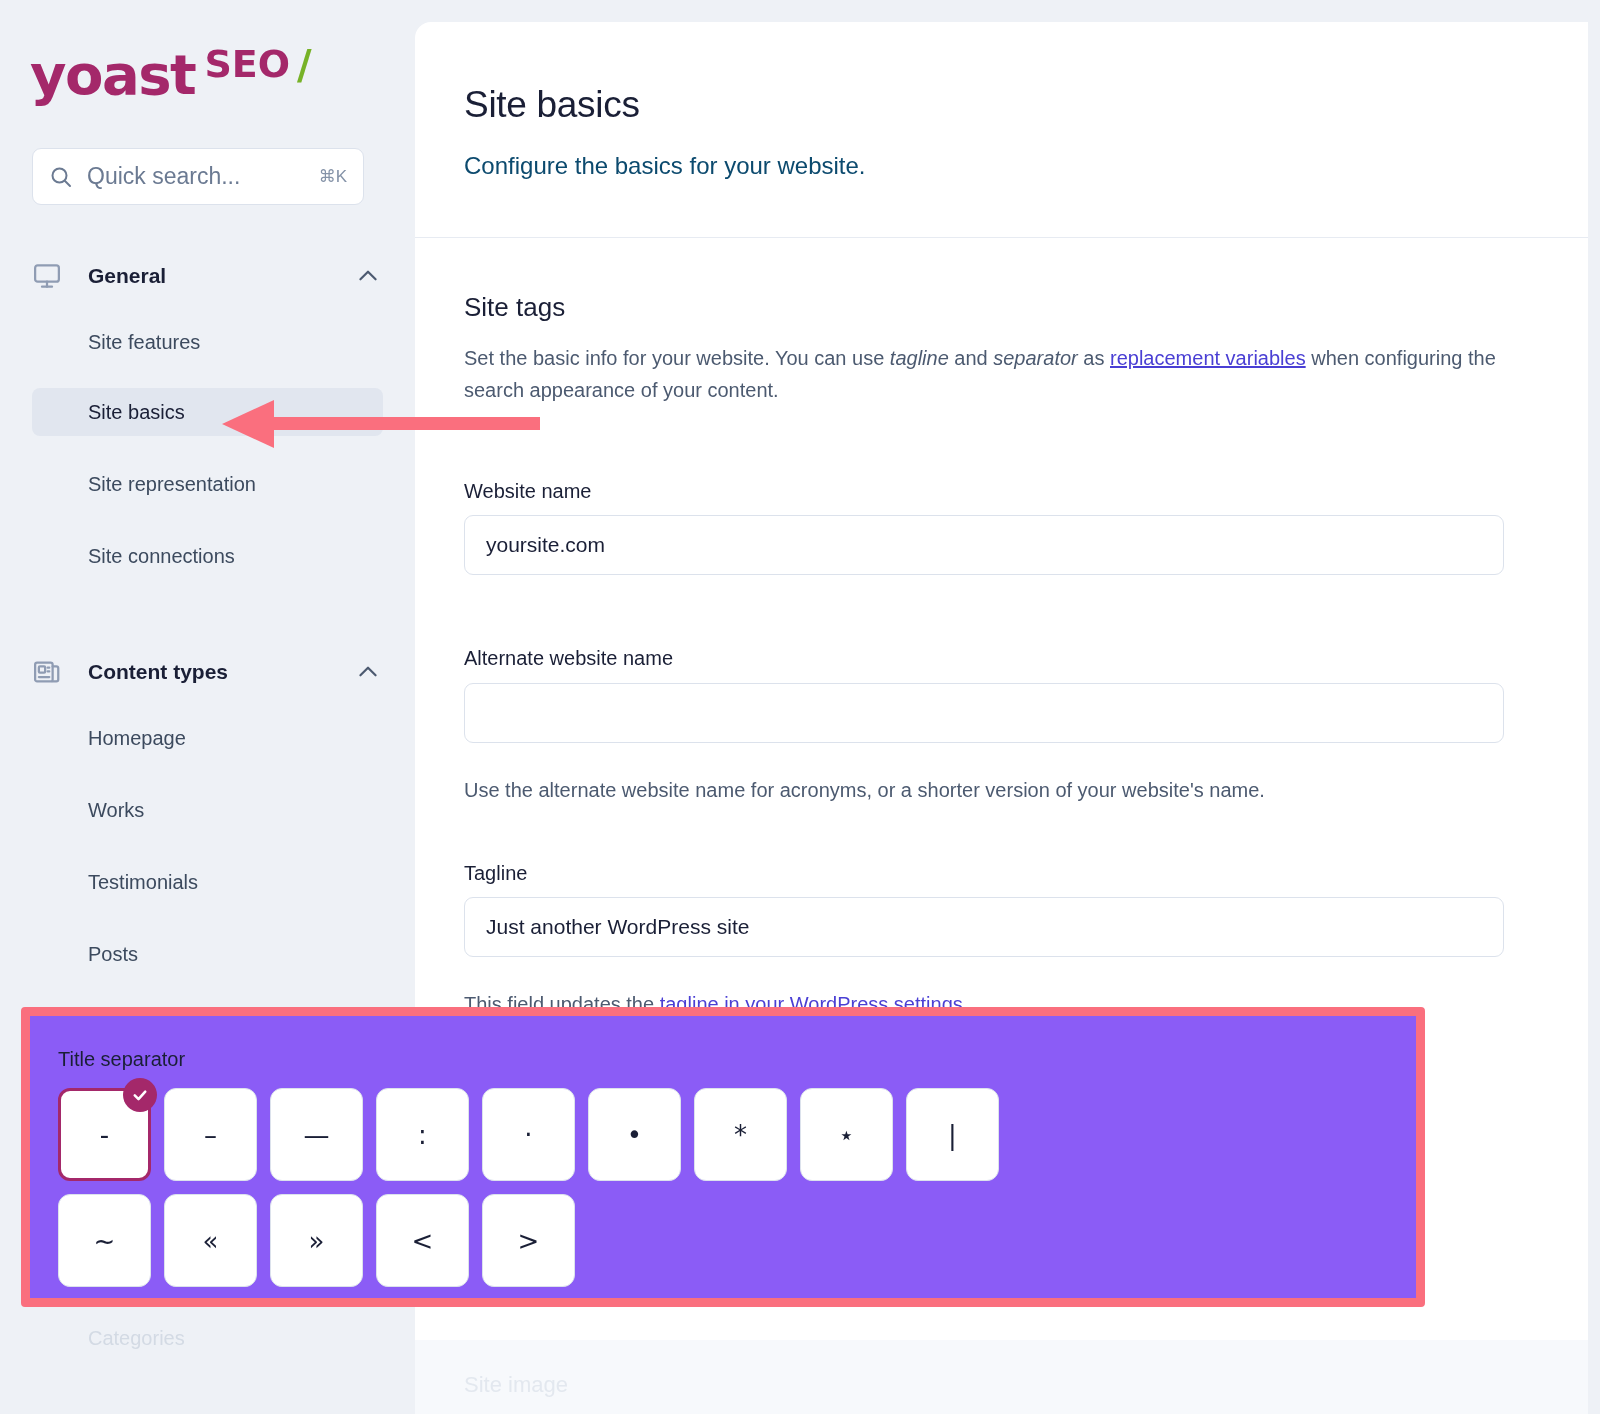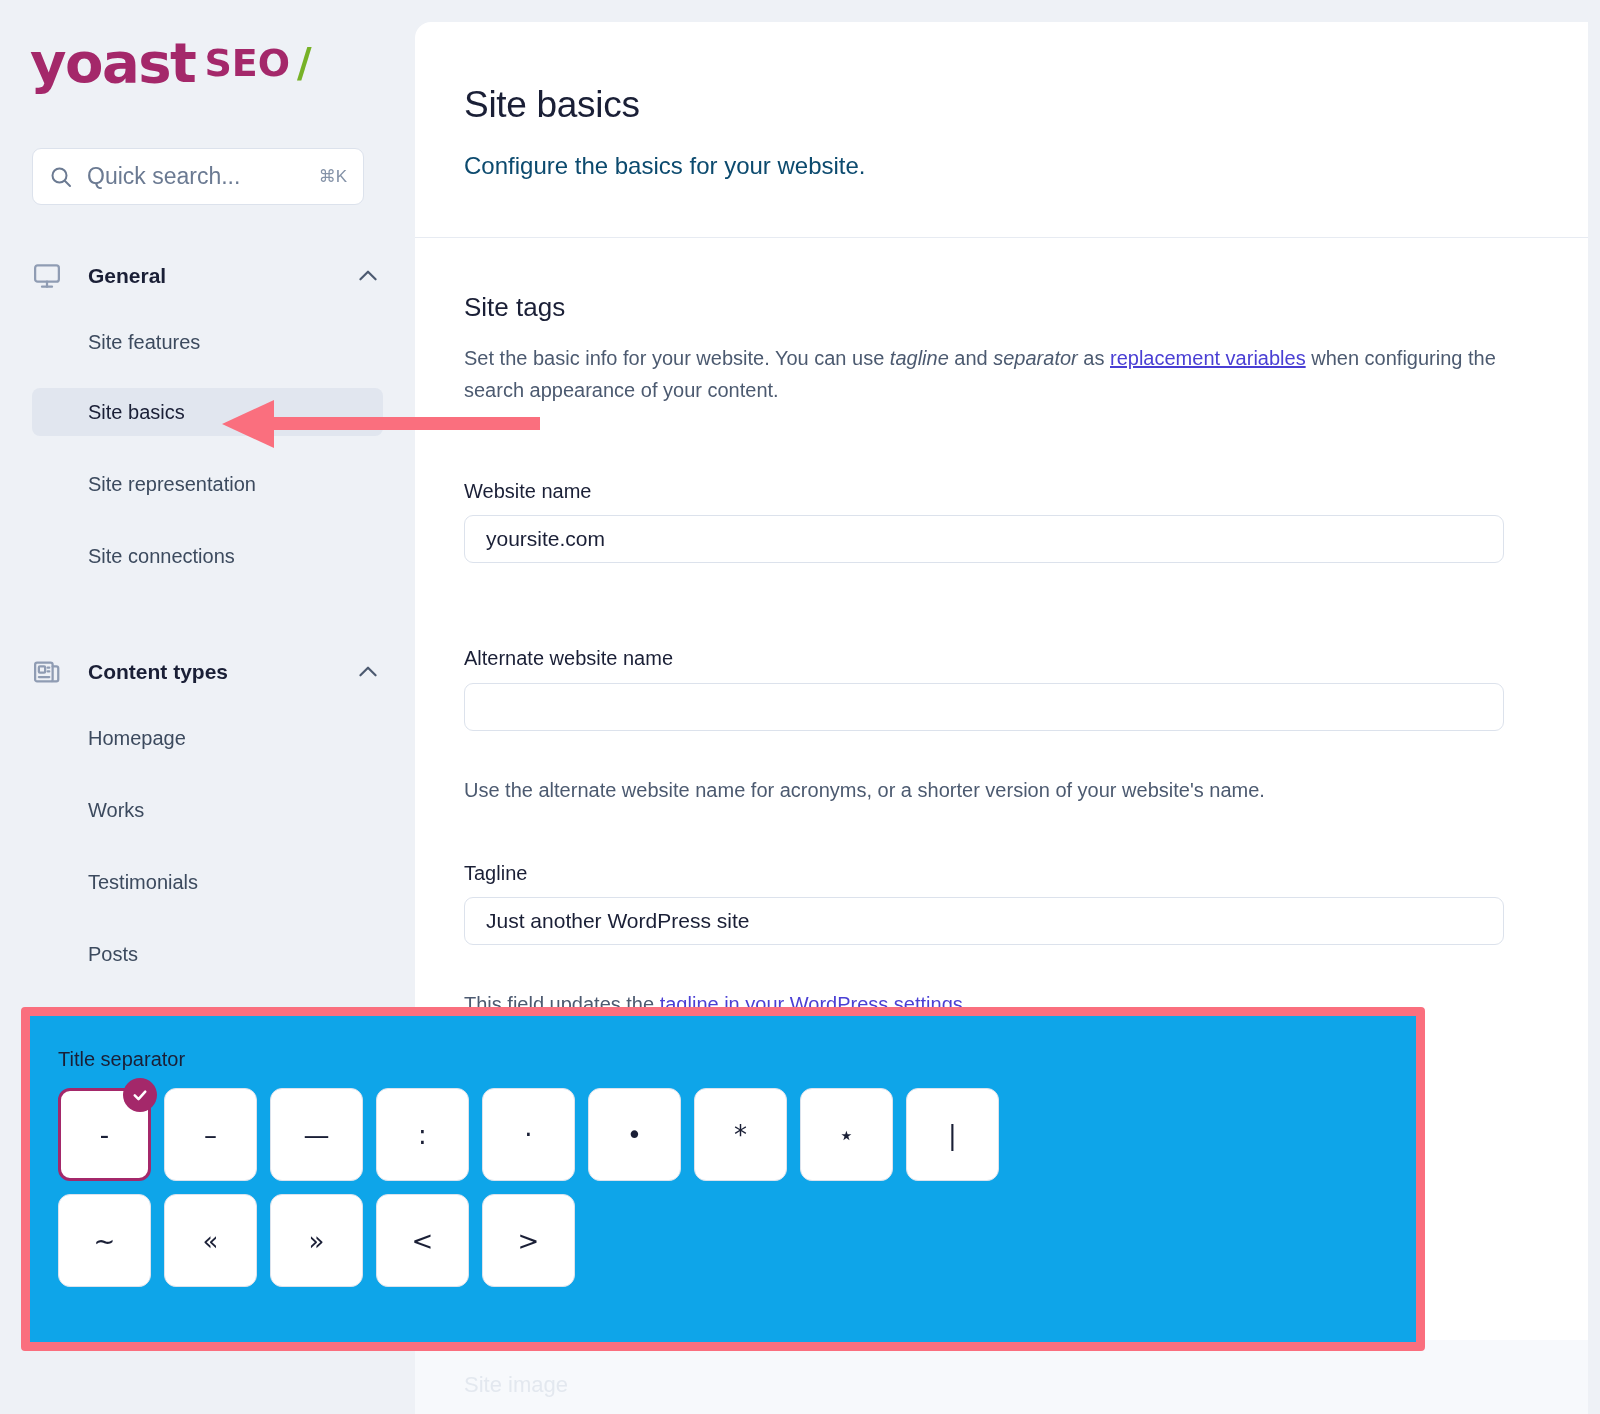--- a/index.html
+++ b/index.html
@@ -17,23 +17,23 @@
   #sidebar {
     position: absolute;
     left: 0; top: 0;
     width: 415px;
     height: 1414px;
     background: #eef1f6;
   }
 
   #logo {
     position: absolute;
-    left: 30px; top: 30px;
-    display: flex;
-    align-items: center;
+    left: 30px; top: 42px;
+    display: flex;
+    align-items: flex-start;
     user-select: none;
   }
   .logo-yoast {
     font-size: 56px;
     font-weight: 700;
     color: #a4286a;
     letter-spacing: -1.5px;
     font-family: "DejaVu Sans", sans-serif;
   }
   .logo-seo {
@@ -190,45 +190,45 @@
     position: absolute;
     left: 49px;
     font-size: 20px;
     font-weight: 400;
     color: #1a1f36;
   }
   .text-input {
     position: absolute;
     left: 49px;
     width: 1040px;
-    height: 48px;
+    height: 60px;
     border: 1px solid #dce2ec;
     border-radius: 9px;
     background: #fff;
     font-size: 21px;
     color: #1a1f36;
     padding: 3px 21px;
     font-family: "Liberation Sans", sans-serif;
     outline: none;
   }
   .help {
     position: absolute;
     left: 49px;
     font-size: 20px;
     color: #4c5a70;
   }
 
   
   #sep-highlight {
     position: absolute;
     left: 21px; top: 1007px;
-    width: 1404px; height: 344px;
+    width: 1404px; height: 300px;
     border: 9px solid #fa6f7e;
     border-radius: 4px;
-    background: #0ea5e9;
+    background: #8b5cf6;
   }
   #sep-label {
     position: absolute;
     left: 28px; top: 32px;
     font-size: 20px;
     color: #1a1f36;
   }
   #sep-rows {
     position: absolute;
     left: 28px; top: 72px;

